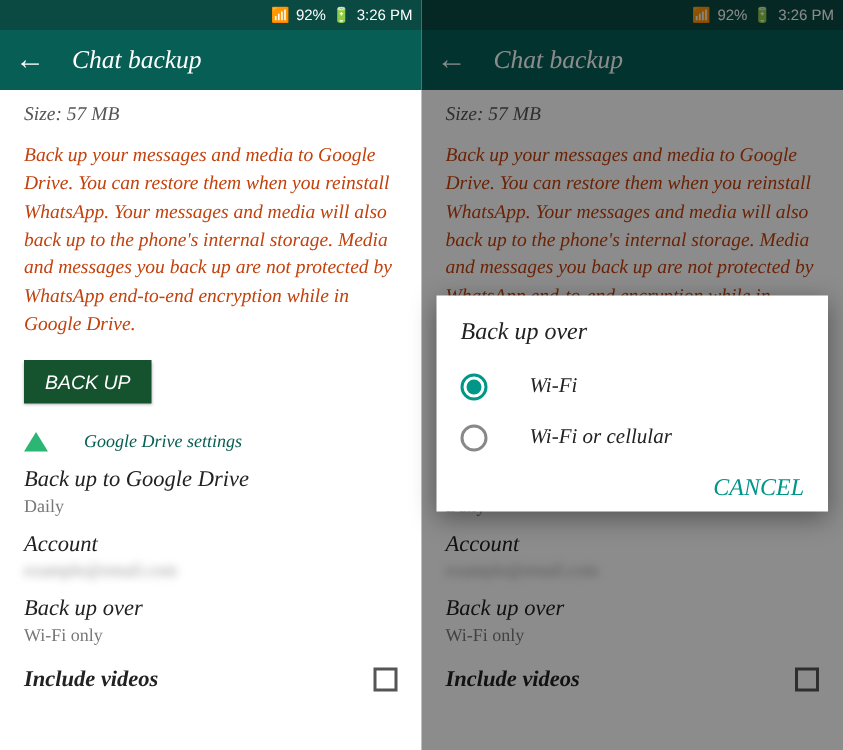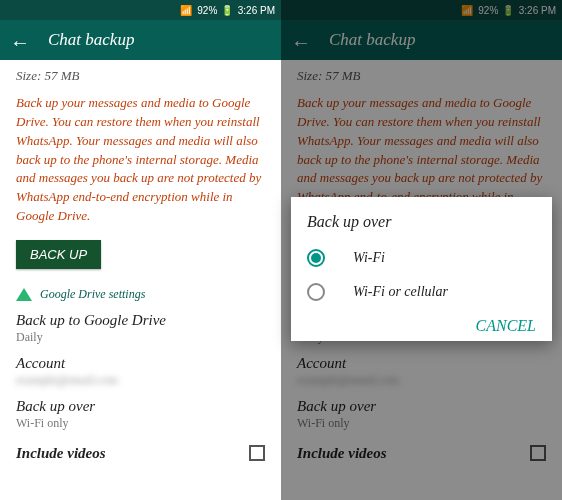--- a/index.html
+++ b/index.html
@@ -60,21 +60,21 @@
     padding: 7px 14px;
     margin-top: 14px;
     font-size: 13px;
     border: none;
     box-shadow: 0 1px 2px rgba(0,0,0,0.3);
   }
   .gd-header {
     margin-top: 18px;
     display: flex;
     align-items: center;
-    gap: 8px;
+    gap: 24px;
   }
   .gd-icon {
     width: 0; height: 0;
     border-left: 8px solid transparent;
     border-right: 8px solid transparent;
     border-bottom: 13px solid #2bb673;
     position: relative;
   }
   .gd-title { color: #075e54; font-size: 12px; font-style: italic; }
   .opt { margin-top: 10px; }

